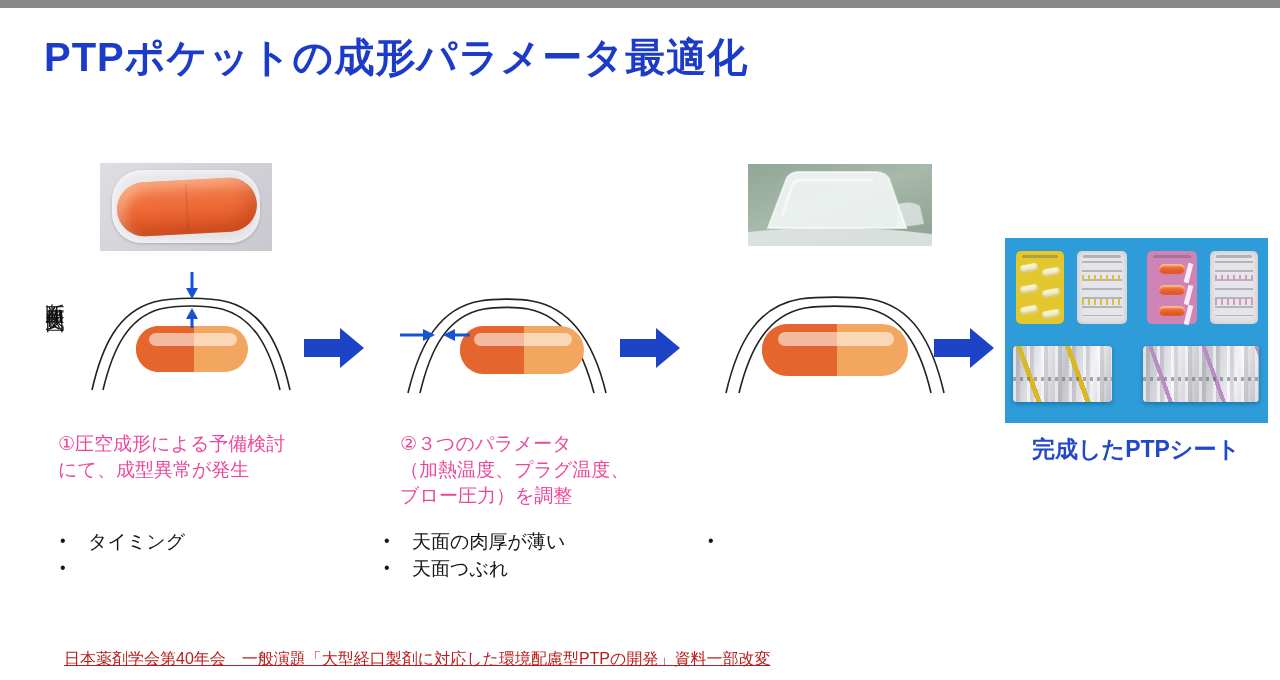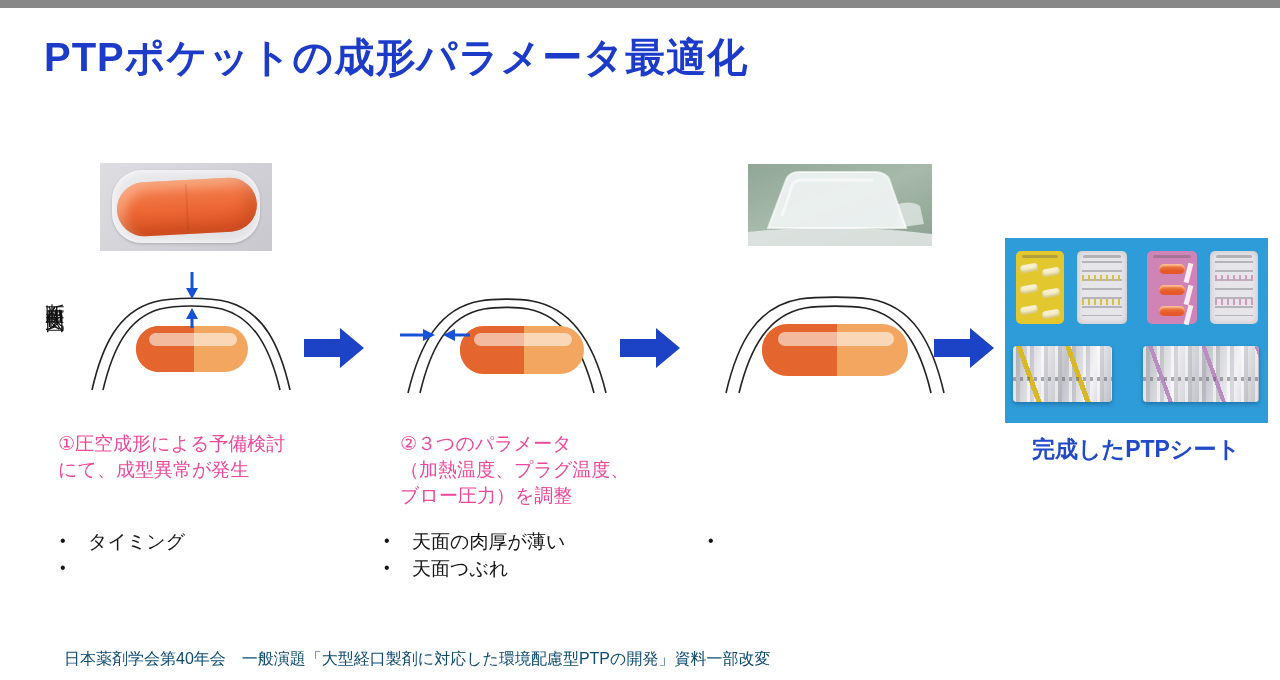--- a/index.html
+++ b/index.html
@@ -64,21 +64,21 @@
   .cap2{left:400px;}
   .cap3{left:704px;}
   .bullets{position:absolute;top:521px;font-size:19px;line-height:1.42;color:#151515;}
   .bl1{left:60px;}
   .bl2{left:384px;}
   .bl3{left:708px;}
   .bullet{display:flex;}
   .bullet .dot{width:28px;flex:none;font-size:16px;padding-top:1px;}
   .bullet .txt{max-width:198px;}
 
-  .footer{position:absolute;left:64px;top:641px;font-size:16px;color:#0c4a6e;white-space:nowrap;}
+  .footer{position:absolute;left:64px;top:641px;font-size:16px;color:#b91c1c;white-space:nowrap;text-decoration:underline;}
 </style>
 </head>
 <body>
 
 <div class="slide">
 
   <div class="title">PTPポケットの成形パラメータ最適化</div>
 
   <div class="photo1">
     <div class="film"></div>

